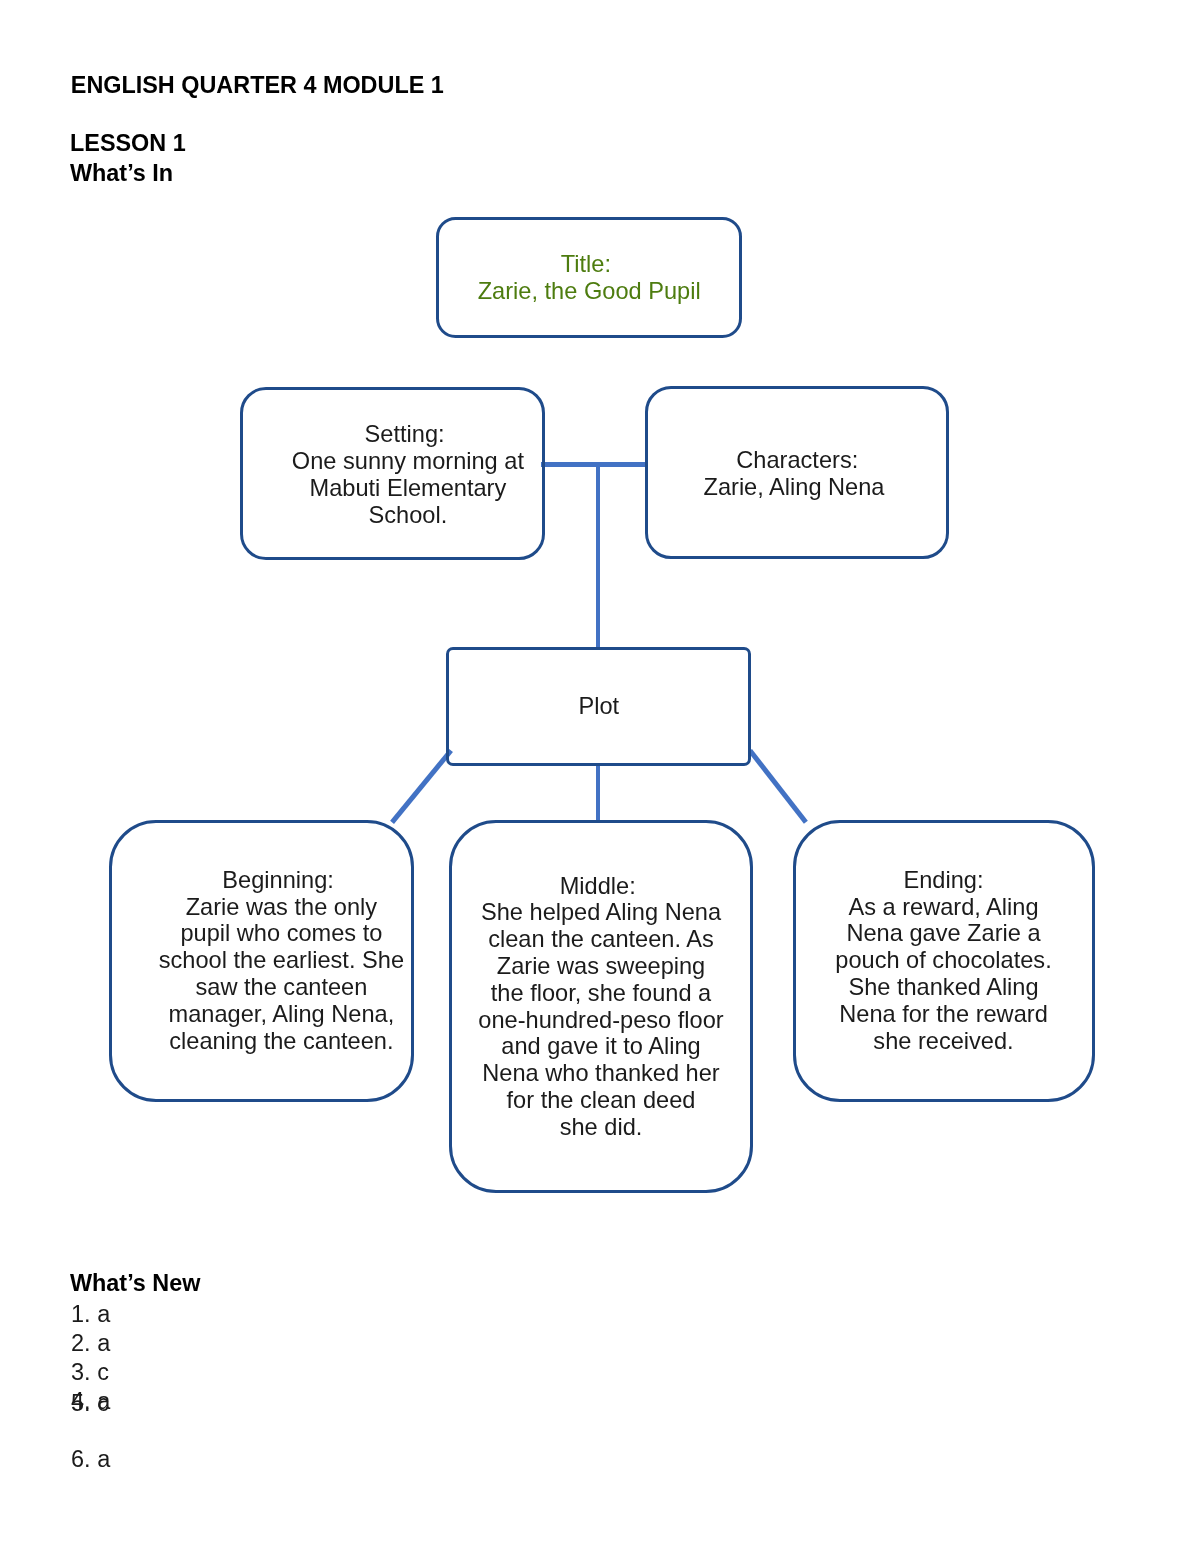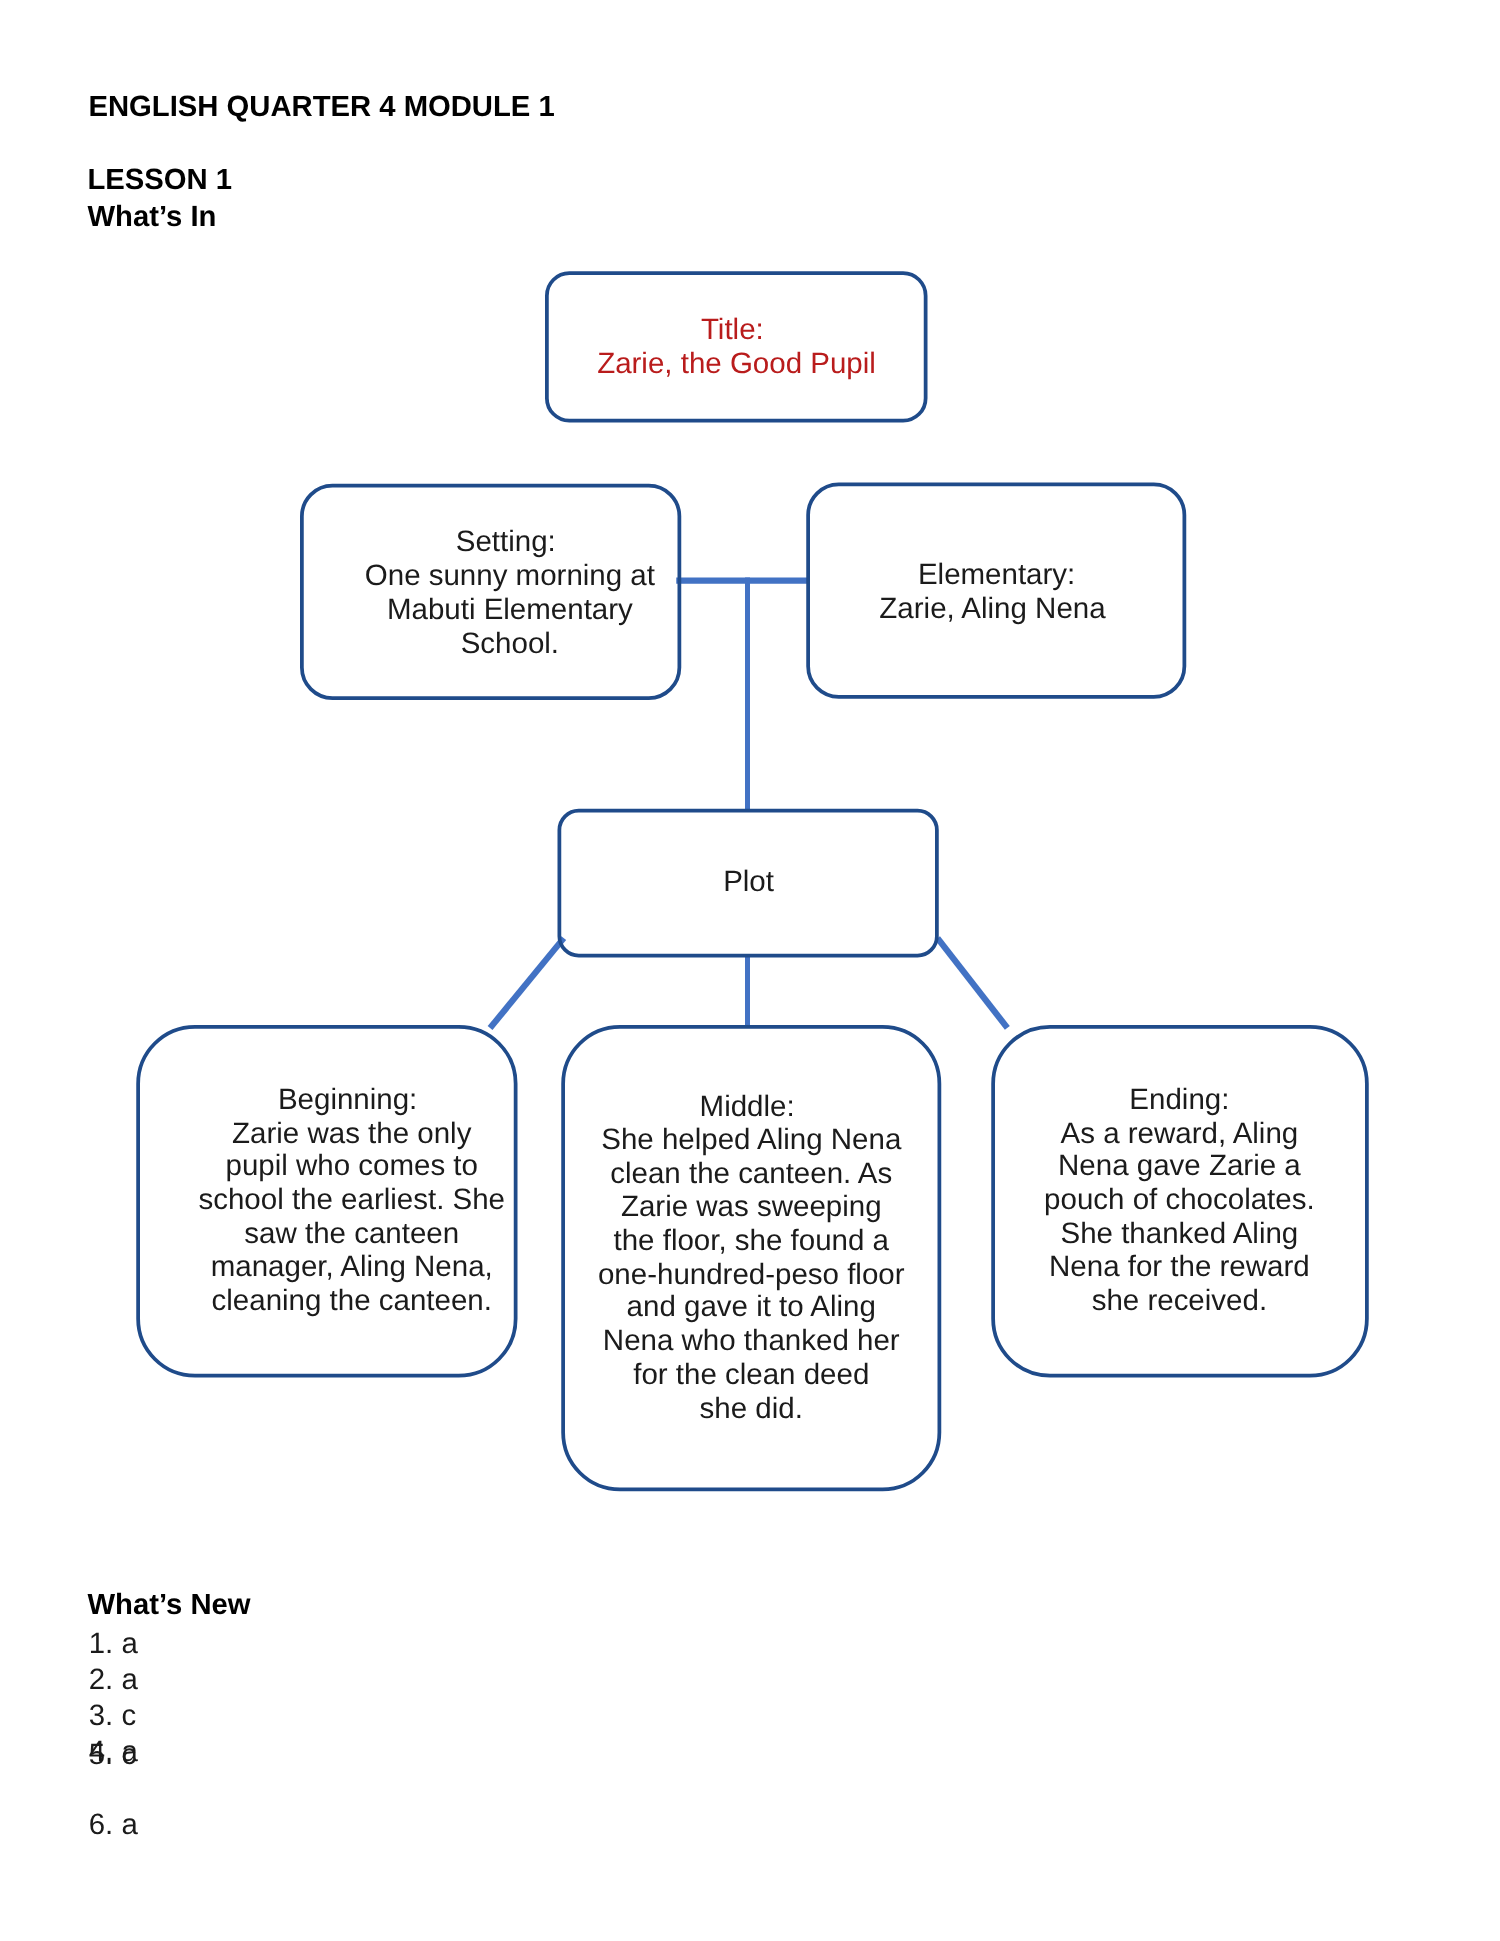--- a/index.html
+++ b/index.html
@@ -31,21 +31,21 @@
   #box-beginning .ln:nth-child(1),
   #box-middle  .ln:nth-child(1),
   #box-characters .ln:nth-child(2){position:relative;left:-3.3px;}
 
   #box-title{left:436.4px;top:216.5px;width:305.6px;height:121.5px;border-radius:19.5px;}
   #box-title .txt{top:0.3px;}
   #box-beginning .txt, #box-middle .txt, #box-ending .txt{top:-0.1px;}
   #box-plot .txt{top:0.6px;}
   #box-setting{left:240px;top:386.8px;width:304.8px;height:173.2px;border-radius:26px;}
   #box-characters{left:645.2px;top:385.6px;width:304.2px;height:173.2px;border-radius:26px;}
-  #box-plot{left:446.4px;top:647px;width:304.9px;height:118.6px;border-radius:17px;}
+  #box-plot{left:446.4px;top:647px;width:304.9px;height:118.6px;border-radius:7px;}
   #box-beginning{left:108.9px;top:820px;width:305px;height:281.5px;border-radius:47px;}
   #box-middle{left:449px;top:820px;width:304px;height:373.25px;border-radius:47px;}
   #box-ending{left:792.5px;top:820px;width:302px;height:281.5px;border-radius:47px;}
 
   .sec{position:absolute;font-weight:bold;font-size:23.4px;color:#000;white-space:pre;}
   #s-whatsnew{left:70px;top:1269.5px;}
   .li{position:absolute;font-size:23.5px;color:#1b1b1b;white-space:pre;left:71px;}
 </style>
 </head>
 <body>
@@ -57,36 +57,36 @@
   <div class="hdr" id="h-whatsin" data-name="whats-in-heading">What’s In</div>
 
   <div data-name="story-map-diagram">
     <div class="conn" data-name="connector-setting-characters" style="background: rgb(66, 114, 196);"></div>
     <div class="conn" data-name="connector-to-plot" style="background: rgb(66, 114, 196);"></div>
     <div class="conn" data-name="connector-plot-middle" style="background: rgb(66, 114, 196);"></div>
     <div class="diag" data-name="connector-plot-beginning" style="background: rgb(66, 114, 196); left: 450.5px; top: 747.5px; width: 93.086px; transform: rotate(129.333deg); transform-origin: 0px 2.5px;"></div>
     <div class="diag" data-name="connector-plot-ending" style="background: rgb(66, 114, 196); left: 749.5px; top: 747.5px; width: 91.214px; transform: rotate(52.125deg); transform-origin: 0px 2.5px;"></div>
 
     <div class="bx" id="box-title" data-name="story-box-title" style="border-color: rgb(31, 75, 138);">
-      <div class="txt" data-name="story-box-title-text" style="color: #b91c1c;">
+      <div class="txt" data-name="story-box-title-text" style="color: #4d7c0f;">
           <span class="ln" data-name="text-line">Title:</span>
           <span class="ln" data-name="text-line">Zarie, the Good Pupil</span>
         </div>
     </div>
     <div class="bx" id="box-setting" data-name="story-box-setting" style="border-color: rgb(31, 75, 138);">
       <div class="txt" data-name="story-box-setting-text" style="color: rgb(27, 27, 27); margin-left: 31px;">
           <span class="ln" data-name="text-line">Setting:</span>
           <span class="ln" data-name="text-line">One sunny morning at</span>
           <span class="ln" data-name="text-line">Mabuti Elementary</span>
           <span class="ln" data-name="text-line">School.</span>
         </div>
     </div>
     <div class="bx" id="box-characters" data-name="story-box-characters" style="border-color: rgb(31, 75, 138);">
       <div class="txt" data-name="story-box-characters-text" style="color: rgb(27, 27, 27);">
-          <span class="ln" data-name="text-line">Elementary:</span>
+          <span class="ln" data-name="text-line">Characters:</span>
           <span class="ln" data-name="text-line">Zarie, Aling Nena</span>
         </div>
     </div>
     <div class="bx" id="box-plot" data-name="story-box-plot" style="border-color: rgb(31, 75, 138);">
       <div class="txt" data-name="story-box-plot-text" style="color: rgb(27, 27, 27);">
           <span class="ln" data-name="text-line">Plot</span>
         </div>
     </div>
     <div class="bx" id="box-beginning" data-name="story-box-beginning" style="border-color: rgb(31, 75, 138); padding-left: 40px;">
       <div class="txt" data-name="story-box-beginning-text" style="color: rgb(27, 27, 27);">

